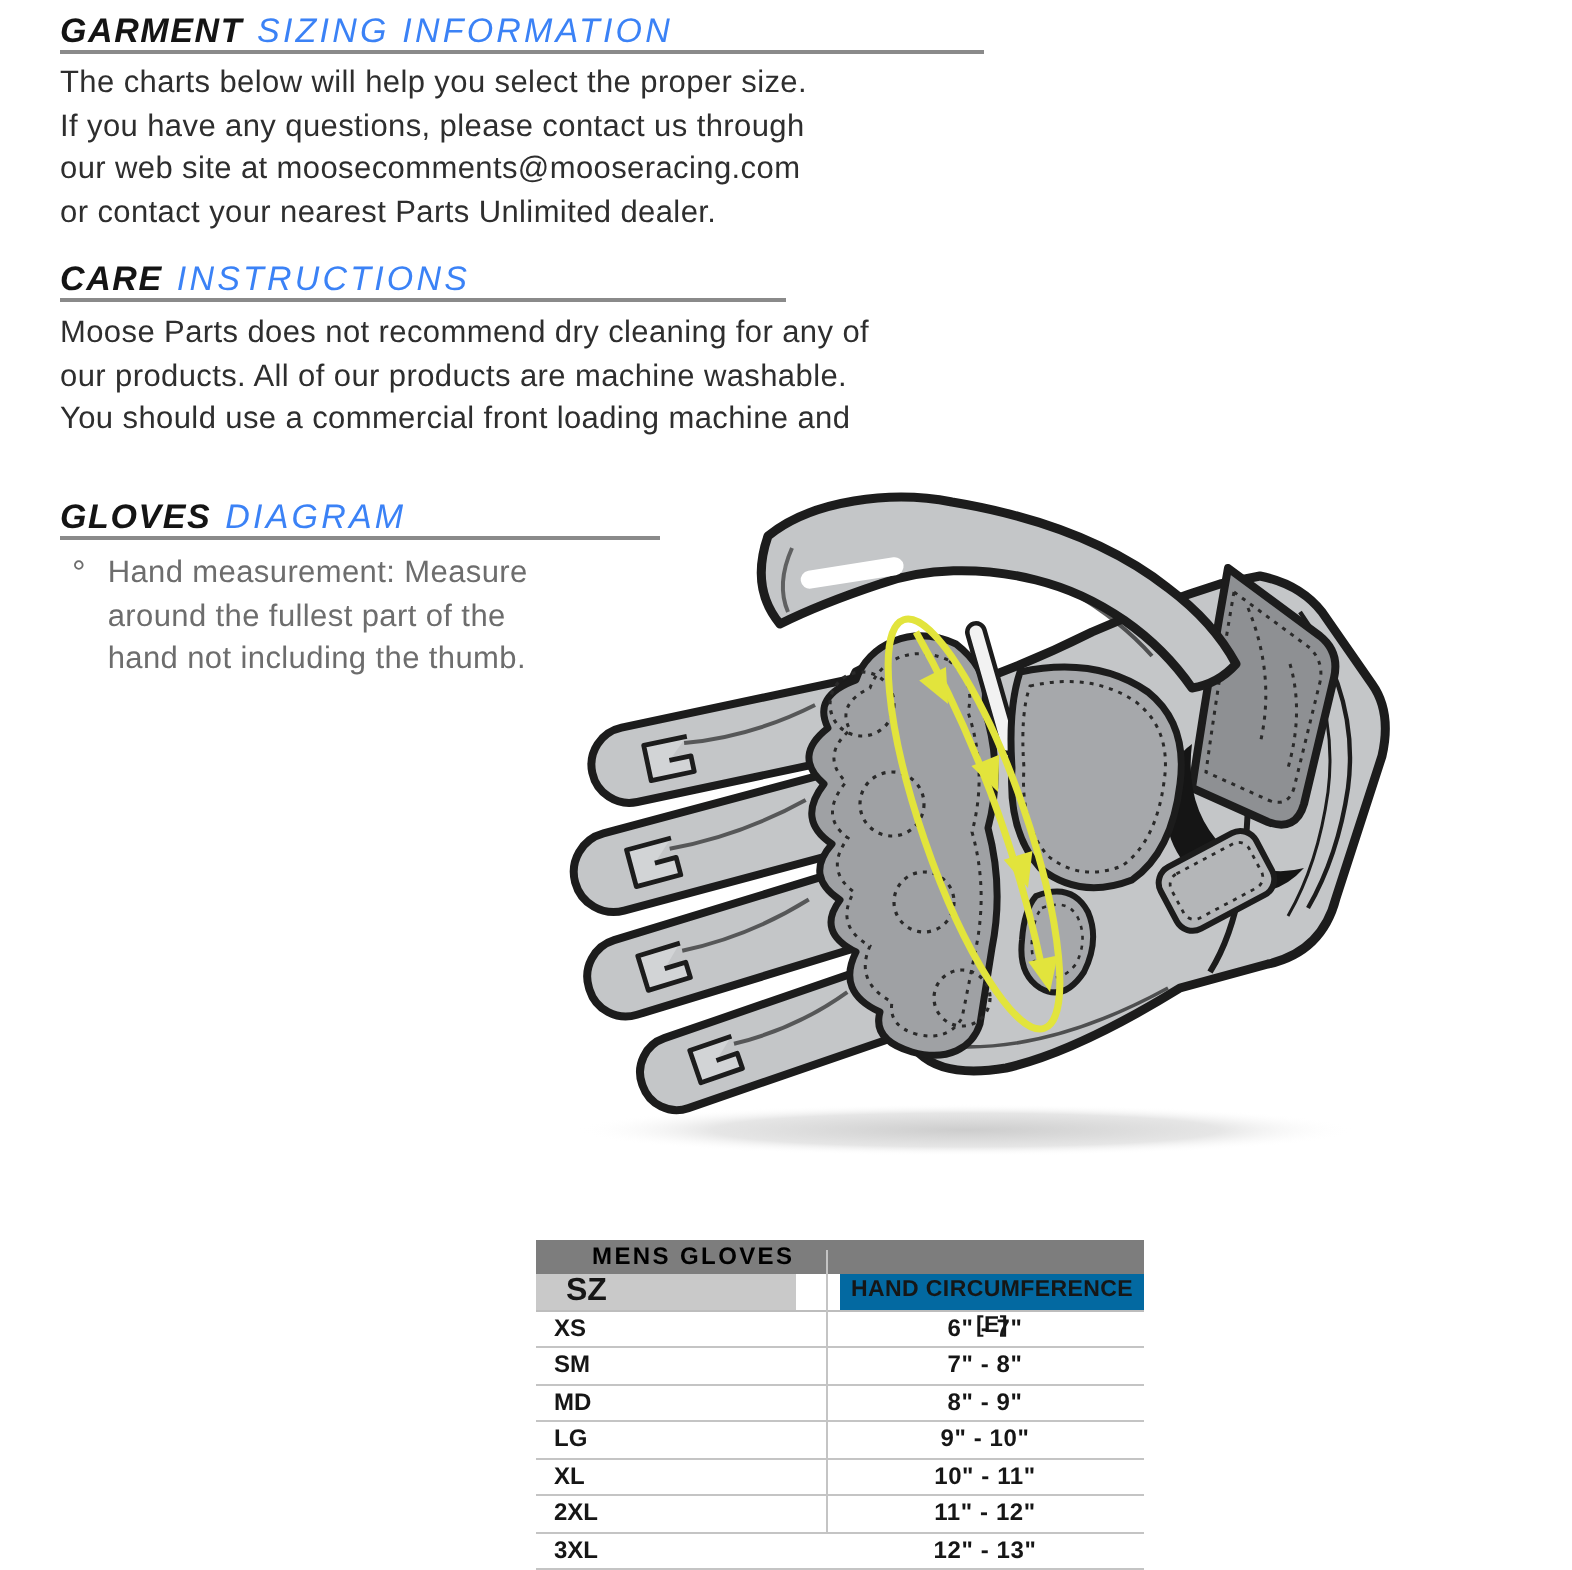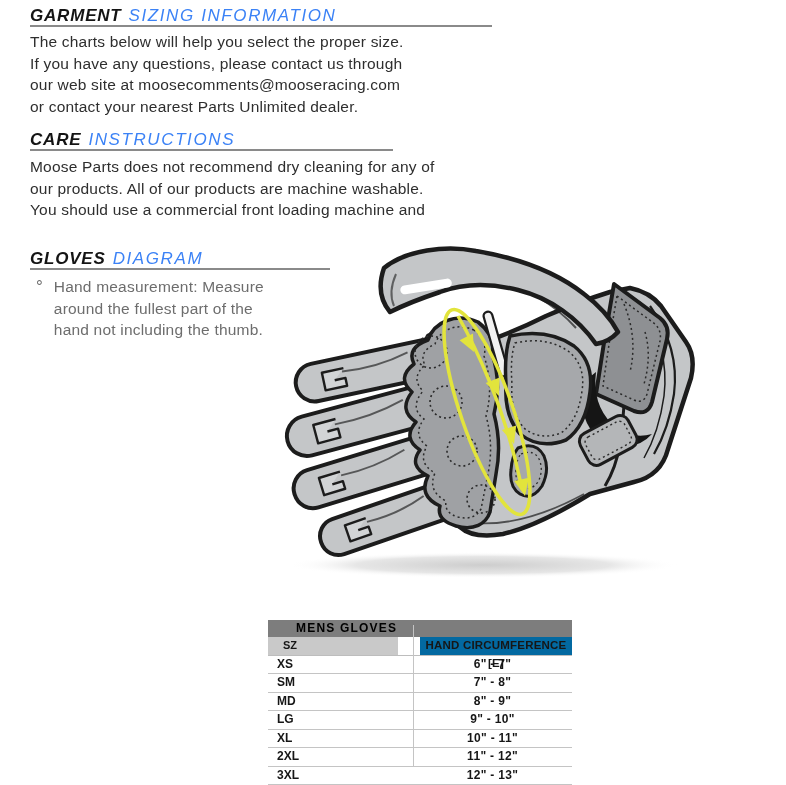--- a/index.html
+++ b/index.html
@@ -14,21 +14,21 @@
        letter-spacing:.2px;color:#2e2e2e;white-space:nowrap;}
   .bullet-wrap{position:absolute;left:36px;display:flex;color:#6d6d6d;}
   .bullet-glyph{font-size:17px;line-height:21.5px;margin-right:11px;color:#6d6d6d;}
   .bullet-lines{font-size:15.5px;line-height:21.5px;letter-spacing:.2px;white-space:nowrap;}
   .glove-svg{position:absolute;left:278px;top:244px;}
   
   .gtable{position:absolute;left:268px;top:608px;width:304px;font-weight:bold;color:#161616;}
   .gt-title{height:17px;background:#7d7d7d;color:#000000;font-size:12px;line-height:17px;
             letter-spacing:1.2px;padding-left:28px;box-sizing:border-box;margin-top:12px;}
   .gt-head{height:17.5px;display:flex;border-bottom:1px solid #bdbdbd;}
-  .gt-head .hc1{width:130px;background:#c9c9c9;font-size:11px;line-height:17.5px;
+  .gt-head .hc1{width:130px;background:#c9c9c9;font-size:16px;line-height:17.5px;
                 padding-left:15px;box-sizing:border-box;}
   .gt-head .hgap{width:22px;}
   .gt-head .hc2{flex:1;background:#0369a1;font-size:11.5px;line-height:17.5px;
                 text-align:center;letter-spacing:.2px;}
   .gt-row{height:17.5px;display:flex;border-bottom:1px solid #c4c4c4;
           font-size:12px;line-height:17.5px;}
   .gt-row .rc1{width:145px;box-sizing:border-box;}
   .gt-row .rc1 span{display:block;width:52px;margin-left:9px;text-align:left;}
   .gt-row .rc2{flex:1;text-align:center;letter-spacing:.3px;}
   .gt-vline{position:absolute;left:145px;top:17px;width:1px;height:141px;background:#c4c4c4;}

